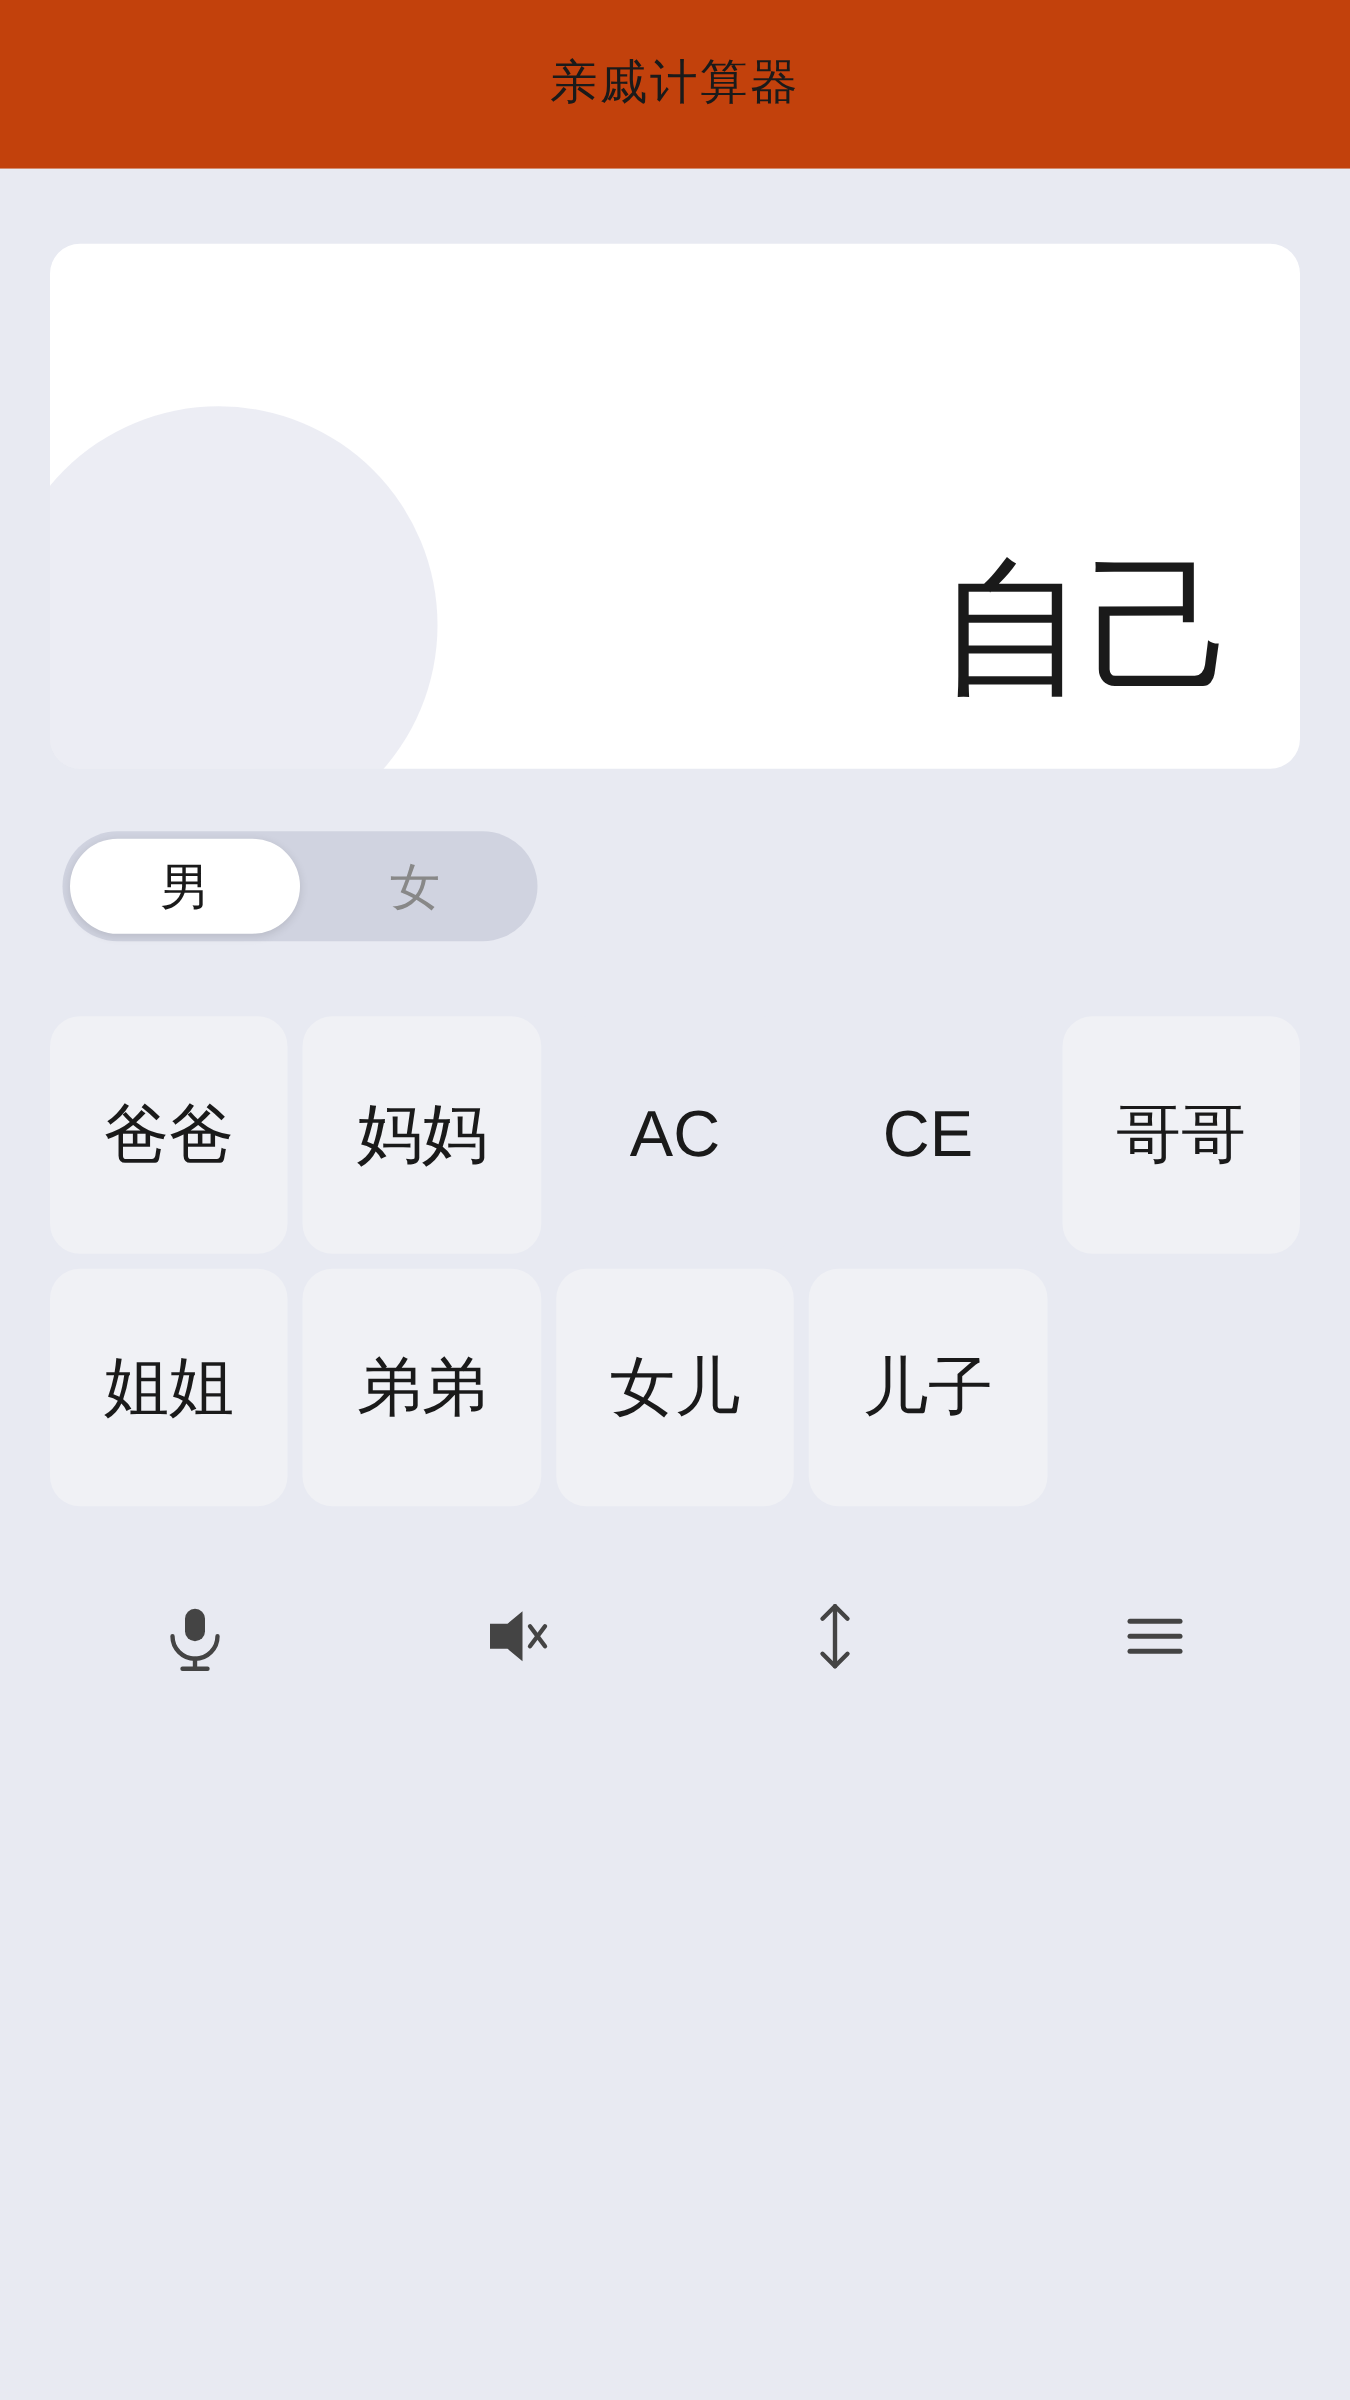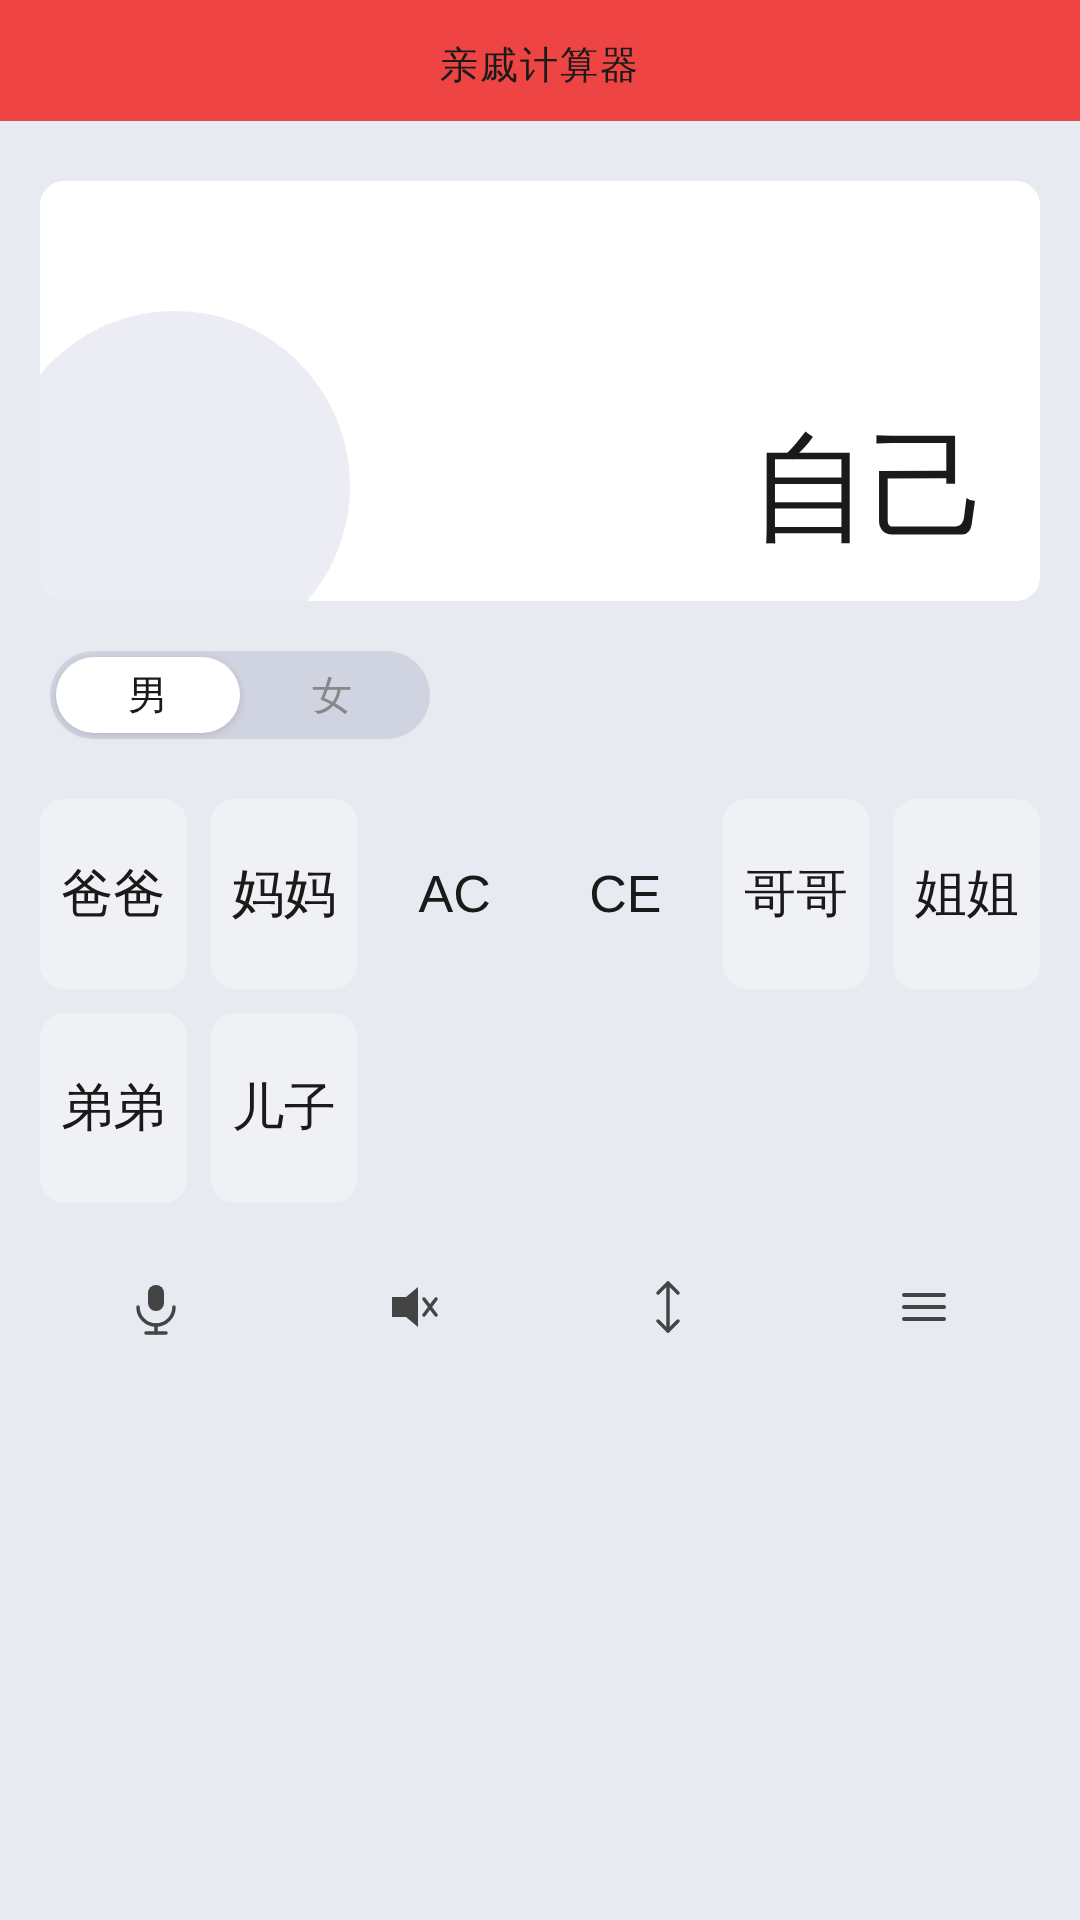--- a/index.html
+++ b/index.html
@@ -14,23 +14,23 @@
       min-height: 1920px;
       background-color: #e8eaf2;
       font-family: -apple-system, 'PingFang SC', 'Helvetica Neue', sans-serif;
       display: flex;
       flex-direction: column;
       align-items: center;
     }
 
     .title-bar {
       width: 100%;
-      padding: 40px 0 30px;
+      padding: 40px 0 44px;
       text-align: center;
-      background: #ef4444;
+      background: #c2410c;
     }
 
     .title-text {
       font-size: 38px;
       font-weight: 400;
       color: #1a1a1a;
       letter-spacing: 2px;
     }
 
     .main-content {
@@ -112,22 +112,22 @@
       color: #1a1a1a;
     }
 
     .gender-option.inactive {
       color: #888;
     }
 
     .keypad {
       width: 100%;
       display: grid;
-      grid-template-columns: repeat(6, 1fr);
-      gap: 24px;
+      grid-template-columns: repeat(5, 1fr);
+      gap: 12px;
       margin-bottom: 24px;
     }
 
     .key-btn {
       background: #f0f1f5;
       border-radius: 24px;
       height: 190px;
       display: flex;
       align-items: center;
       justify-content: center;
@@ -208,20 +208,23 @@
       <span>哥哥</span>
     </button>
     <button class="key-btn">
       <span>姐姐</span>
     </button>
     <button class="key-btn">
       <span>弟弟</span>
     </button>
 
     <button class="key-btn">
+      <span>女儿</span>
+    </button>
+    <button class="key-btn">
       <span>儿子</span>
     </button>
   </div>
 
   <div class="bottom-bar">
     <div class="bottom-btn">
 
       <svg viewBox="0 0 56 56" fill="none" xmlns="http://www.w3.org/2000/svg">
         <rect x="20" y="6" width="16" height="26" rx="8" fill="#444"></rect>
         <path d="M10 28c0 9.941 8.059 18 18 18s18-8.059 18-18" stroke="#444" stroke-width="3.5" stroke-linecap="round" fill="none"></path>

